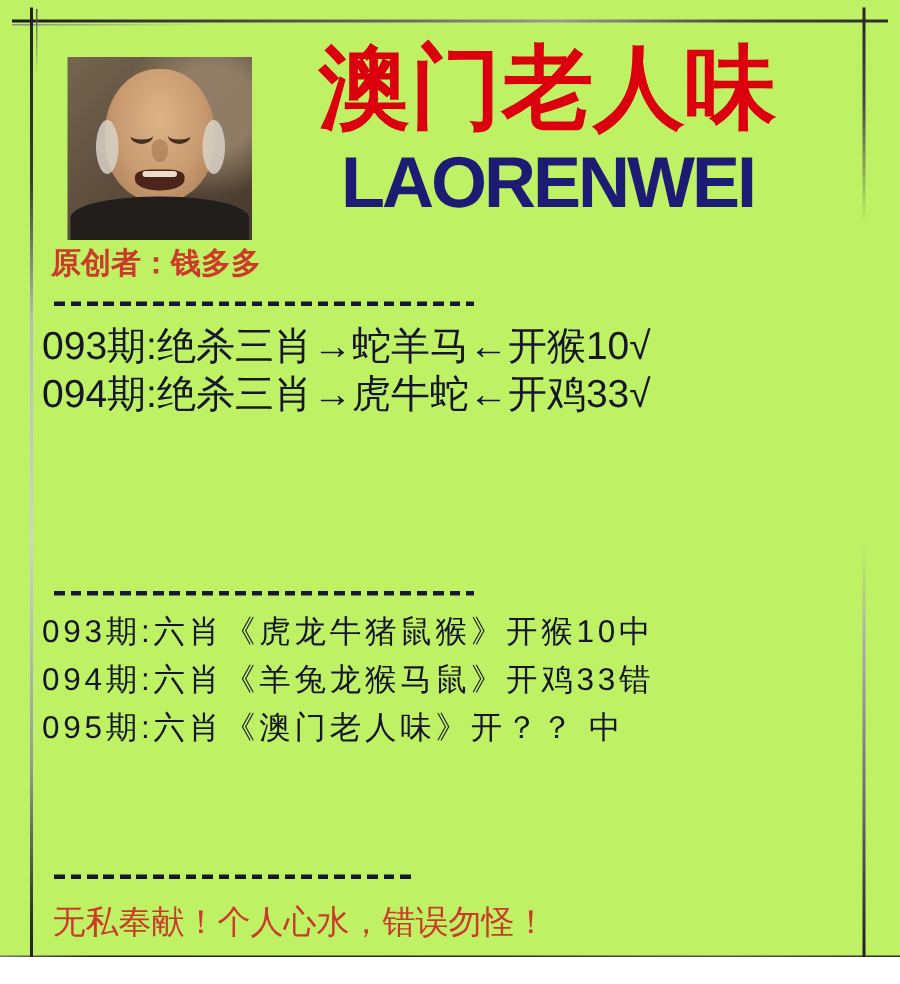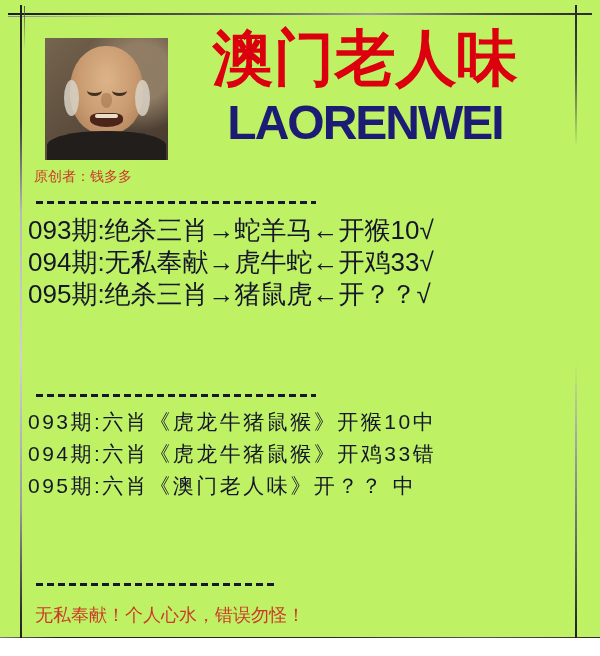--- a/index.html
+++ b/index.html
@@ -75,21 +75,21 @@
   }
   .title-en {
     position: absolute; left: 192px; top: 94px; width: 346px; height: 60px;
     text-align: center; font-size: 48px; line-height: 58px; font-weight: bold;
     color: #1c1c74; letter-spacing: -2px; white-space: nowrap;
   }
 
   
   .author-line {
     position: absolute; left: 34px; top: 163px;
-    font-size: 14px; line-height: 26px; color: #cc3a2a; white-space: nowrap;
+    font-size: 20px; line-height: 26px; color: #cc3a2a; white-space: nowrap; font-weight: bold;
   }
   .divider {
     position: absolute; height: 3px;
     background: repeating-linear-gradient(90deg, #171730 0 7px, transparent 7px 11px);
   }
   .div-1 { left: 36px; top: 201px; width: 280px; }
   .div-2 { left: 36px; top: 394px; width: 280px; }
   .div-3 { left: 36px; top: 583px; width: 238px; }
 
   .pred-row {
@@ -103,21 +103,21 @@
   .six-row {
     position: absolute; left: 28px; white-space: nowrap;
     color: #16162a; font-size: 21px; line-height: 30px; letter-spacing: 2.5px;
   }
   .s2-r1 { top: 407px; }
   .s2-r2 { top: 439px; }
   .s2-r3 { top: 471px; }
 
   .footer-line {
     position: absolute; left: 35px; top: 601px;
-    font-size: 18px; line-height: 28px; color: #cc3a2a; white-space: nowrap;
+    font-size: 22px; line-height: 28px; color: #cc3a2a; white-space: nowrap;
   }
 </style>
 </head>
 <body>
 
 <div class="page">
 
   <div class="fl frame-top"></div>
   <div class="fl frame-top-echo"></div>
   <div class="fl frame-bottom"></div>
@@ -137,24 +137,23 @@
     <div class="torso"></div>
   </div>
 
   <div class="title-cn">澳门老人味</div>
   <div class="title-en">LAORENWEI</div>
 
   <div class="author-line">原创者：钱多多</div>
 
   <div class="divider div-1"></div>
   <div class="pred-row s1-r1">093期:绝杀三肖→蛇羊马←开猴10√</div>
-  <div class="pred-row s1-r2">094期:无私奉献→虎牛蛇←开鸡33√</div>
-  <div class="pred-row s1-r3">095期:绝杀三肖→猪鼠虎←开？？√</div>
+  <div class="pred-row s1-r2">094期:绝杀三肖→虎牛蛇←开鸡33√</div>
 
   <div class="divider div-2"></div>
   <div class="six-row s2-r1">093期:六肖《虎龙牛猪鼠猴》开猴10中</div>
-  <div class="six-row s2-r2">094期:六肖《虎龙牛猪鼠猴》开鸡33错</div>
+  <div class="six-row s2-r2">094期:六肖《羊兔龙猴马鼠》开鸡33错</div>
   <div class="six-row s2-r3">095期:六肖《澳门老人味》开？？ 中</div>
 
   <div class="divider div-3"></div>
   <div class="footer-line">无私奉献！个人心水，错误勿怪！</div>
 
 </div>
 
 </body></html>

